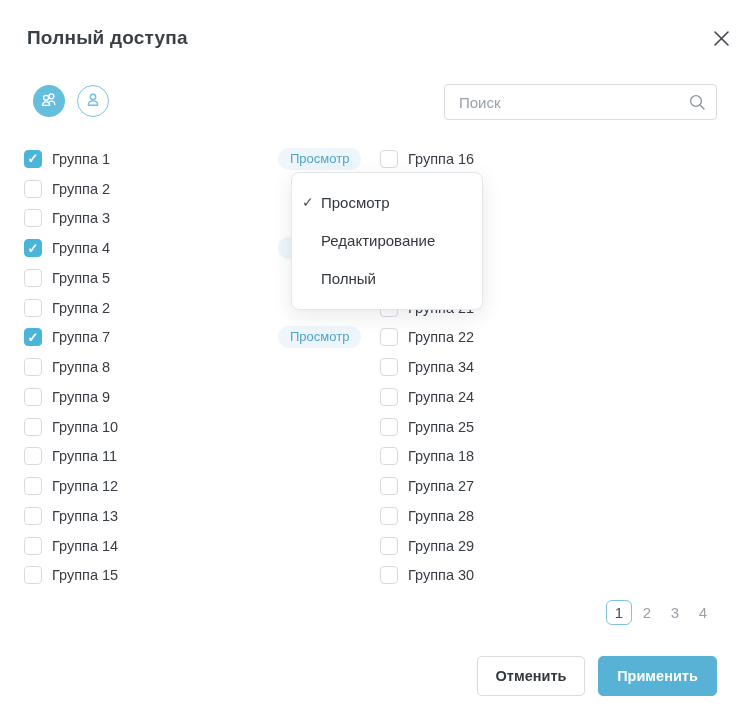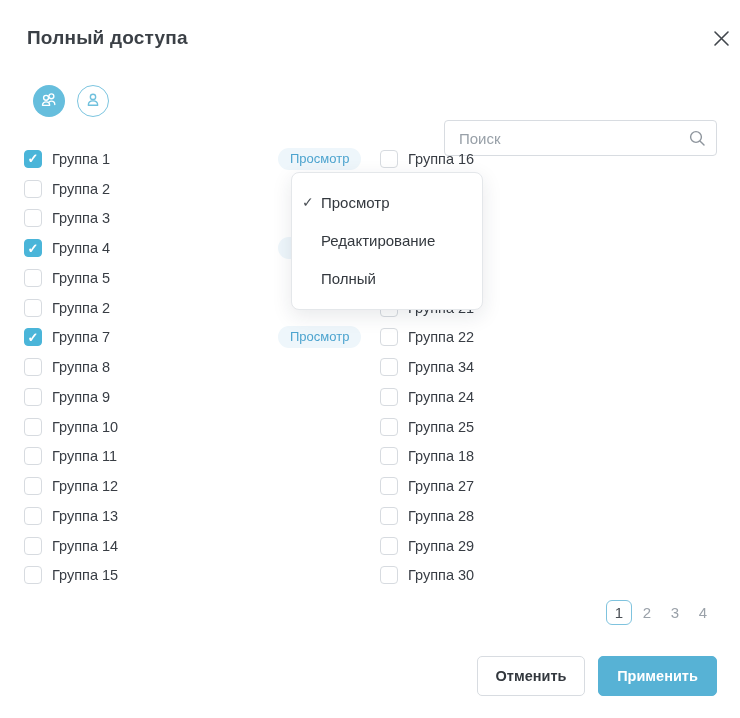--- a/index.html
+++ b/index.html
@@ -7,21 +7,21 @@
   .modal { position:relative; width:740px; height:718px; background:#fff; overflow:hidden; }
 
   .title { position:absolute; left:27px; top:27px; font-size:19px; font-weight:700; color:#3b4046; letter-spacing:.2px; }
   .close-btn { position:absolute; left:708px; top:27px; width:26px; height:26px; display:flex; align-items:center; justify-content:center; cursor:pointer; background:none; border:none; }
 
   .filters { position:absolute; left:33px; top:85px; display:flex; gap:12px; }
   .filter-btn { width:32px; height:32px; border-radius:50%; display:flex; align-items:center; justify-content:center; cursor:pointer; border:none; background:#fff; padding:0; }
   .filter-btn.active { background:#66bedd; }
   .filter-btn.inactive { border:1px solid #7cc5e0; background:#fff; }
 
-  .search-wrap { position:absolute; left:444px; top:84px; width:273px; height:36px;margin-top:36px; }
+  .search-wrap { position:absolute; left:444px; top:84px; width:273px; height:36px; }
   .search-input { width:100%; height:100%; border:1px solid #d8dce1; border-radius:4px; padding:0 38px 0 14px; font-size:15px; color:#3b4046; font-family:"Liberation Sans", sans-serif; outline:none; }
   .search-input::placeholder { color:#98a0a8; }
   .search-icon { position:absolute; right:11px; top:9px; pointer-events:none; }
 
   .col { position:absolute; top:144px; }
   .col.left  { left:24px; }
   .col.right { left:380px; }
   .row { position:relative; height:29.75px; display:flex; align-items:center; width:340px; }
   .cb { flex:0 0 18px; width:18px; height:18px; border:1px solid #d7dbe0; border-radius:4px; background:#fff; cursor:pointer; display:flex; align-items:center; justify-content:center; }
   .cb.checked { background:#4ab5d9; border-color:#4ab5d9; }

